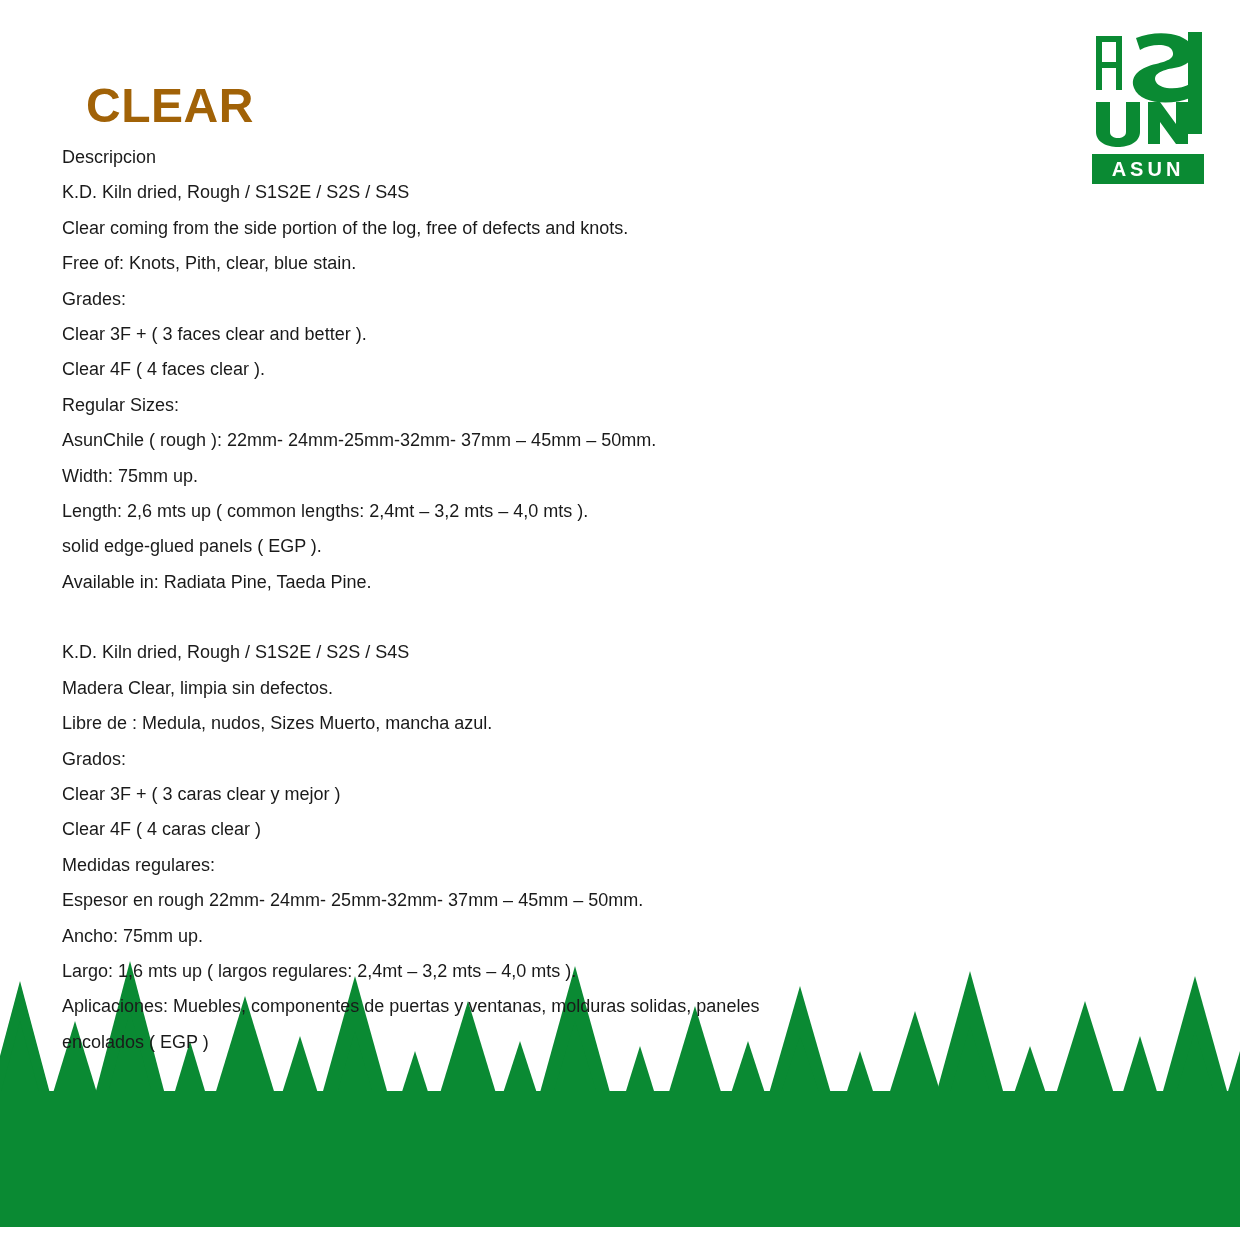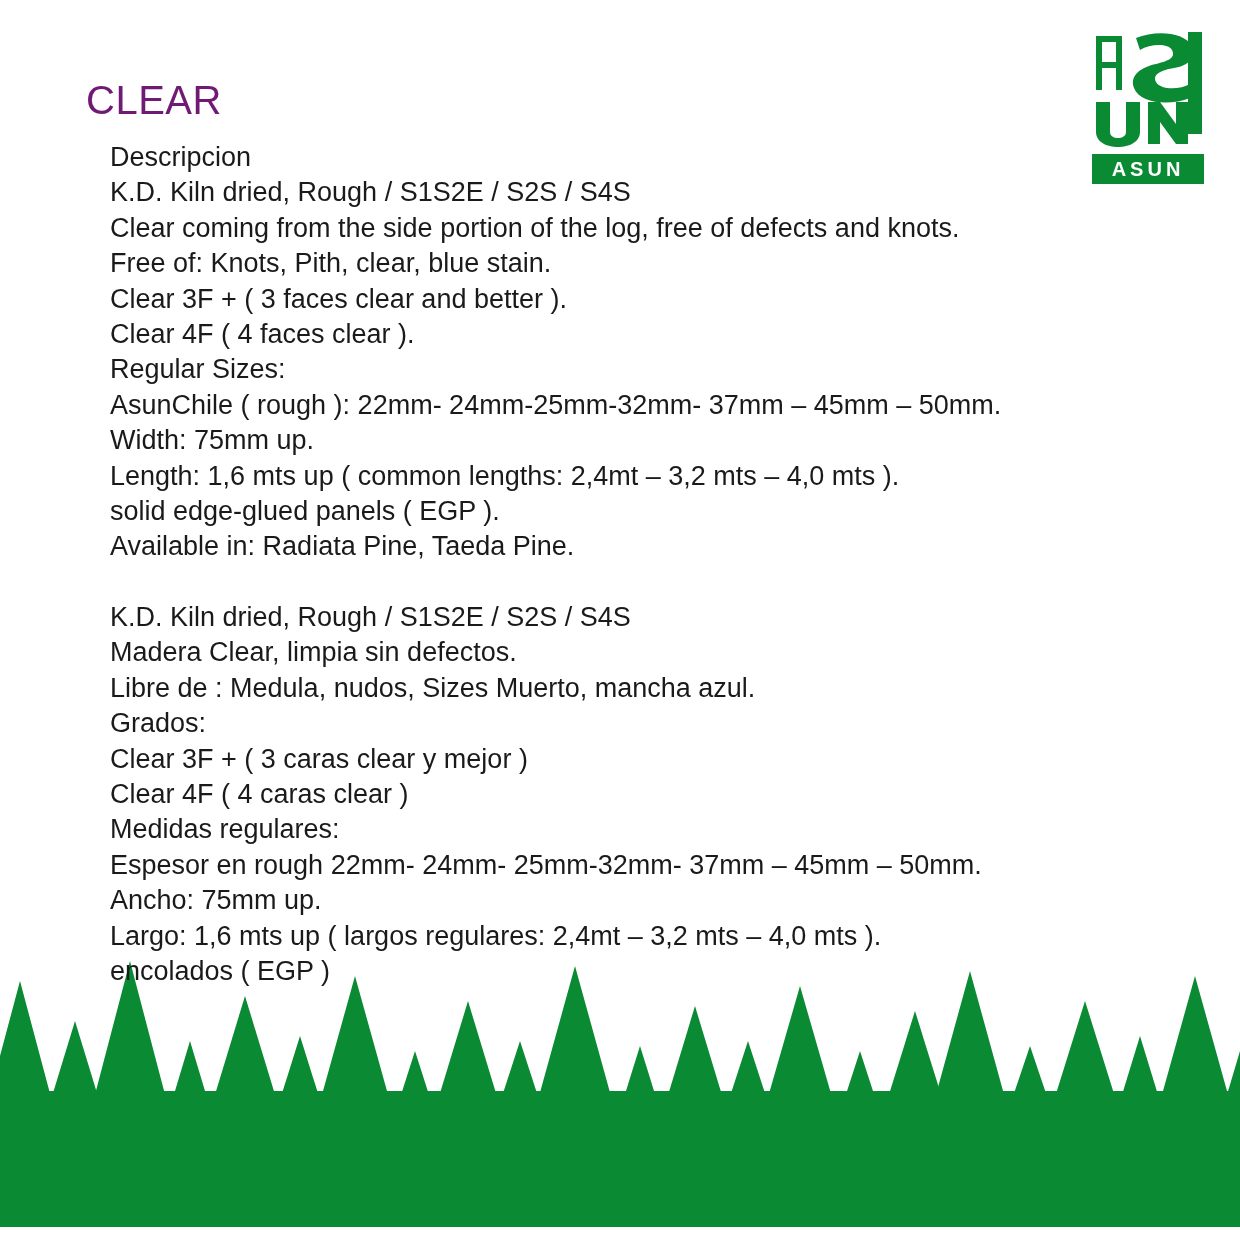--- a/index.html
+++ b/index.html
@@ -29,37 +29,36 @@
     width: 112px;
     height: 158px;
   }
   .logo svg { display: block; }
 
   
   .title {
     position: absolute;
     left: 86px;
     top: 78px;
-    font-size: 40px;
-    font-weight: normal;
-    color: #701a75;
+    font-size: 48px;
+    font-weight: bold;
+    color: #a16207;
     letter-spacing: 0.5px;
   }
 
   
   .body-text {
     position: absolute;
     left: 62px;
     top: 140px;
     width: 1110px;
-    font-size: 27px;
+    font-size: 18px;
     line-height: 35.4px;
     color: #1a1a1a;
     z-index: 5;
-    margin-left: 48px;
   }
   .body-text p {
     margin: 0;
     white-space: pre-wrap;
   }
   .spacer {
     height: 35px;
   }
 
   
@@ -140,41 +139,43 @@
     </svg>
   </div>
 
   <div class="title">CLEAR</div>
 
   <div class="body-text">
     <p>Descripcion</p>
     <p>K.D. Kiln dried, Rough / S1S2E / S2S / S4S</p>
     <p>Clear coming from the side portion of the log, free of defects and knots.</p>
     <p>Free of: Knots, Pith, clear, blue stain.</p>
+    <p>Grades:</p>
     <p>Clear 3F + ( 3 faces clear and better ).</p>
     <p>Clear 4F ( 4 faces clear ).</p>
     <p>Regular Sizes:</p>
     <p>AsunChile ( rough ): 22mm- 24mm-25mm-32mm- 37mm – 45mm – 50mm.</p>
     <p>Width: 75mm up.</p>
-    <p>Length: 1,6 mts up ( common lengths: 2,4mt – 3,2 mts – 4,0 mts ).</p>
+    <p>Length: 2,6 mts up ( common lengths: 2,4mt – 3,2 mts – 4,0 mts ).</p>
     <p>solid edge-glued panels ( EGP ).</p>
     <p>Available in: Radiata Pine, Taeda Pine.</p>
 
     <div class="spacer"></div>
 
     <p>K.D. Kiln dried, Rough / S1S2E / S2S / S4S</p>
     <p>Madera Clear, limpia sin defectos.</p>
     <p>Libre de : Medula, nudos, Sizes Muerto, mancha azul.</p>
     <p>Grados:</p>
     <p>Clear 3F + ( 3 caras clear y mejor )</p>
     <p>Clear 4F ( 4 caras clear )</p>
     <p>Medidas regulares:</p>
     <p>Espesor en rough 22mm- 24mm- 25mm-32mm- 37mm – 45mm – 50mm.</p>
     <p>Ancho: 75mm up.</p>
     <p>Largo: 1,6 mts up ( largos regulares: 2,4mt – 3,2 mts – 4,0 mts ).</p>
+    <p>Aplicaciones: Muebles, componentes de puertas y ventanas, molduras solidas, paneles</p>
     <p>encolados ( EGP )</p>
   </div>
 
   <div class="forest">
     <svg viewBox="0 0 1240 300" width="1240" height="300" preserveAspectRatio="none" aria-hidden="true">
       <rect x="0" y="150" width="1240" height="150" fill="#0a8a33"></rect>
       <g fill="#0a8a33">
         <polygon points="20,40 52,160 -12,160"></polygon>
         <polygon points="20,80 44,170 -4,170"></polygon>
         <polygon points="75,80 104,175 46,175"></polygon>

